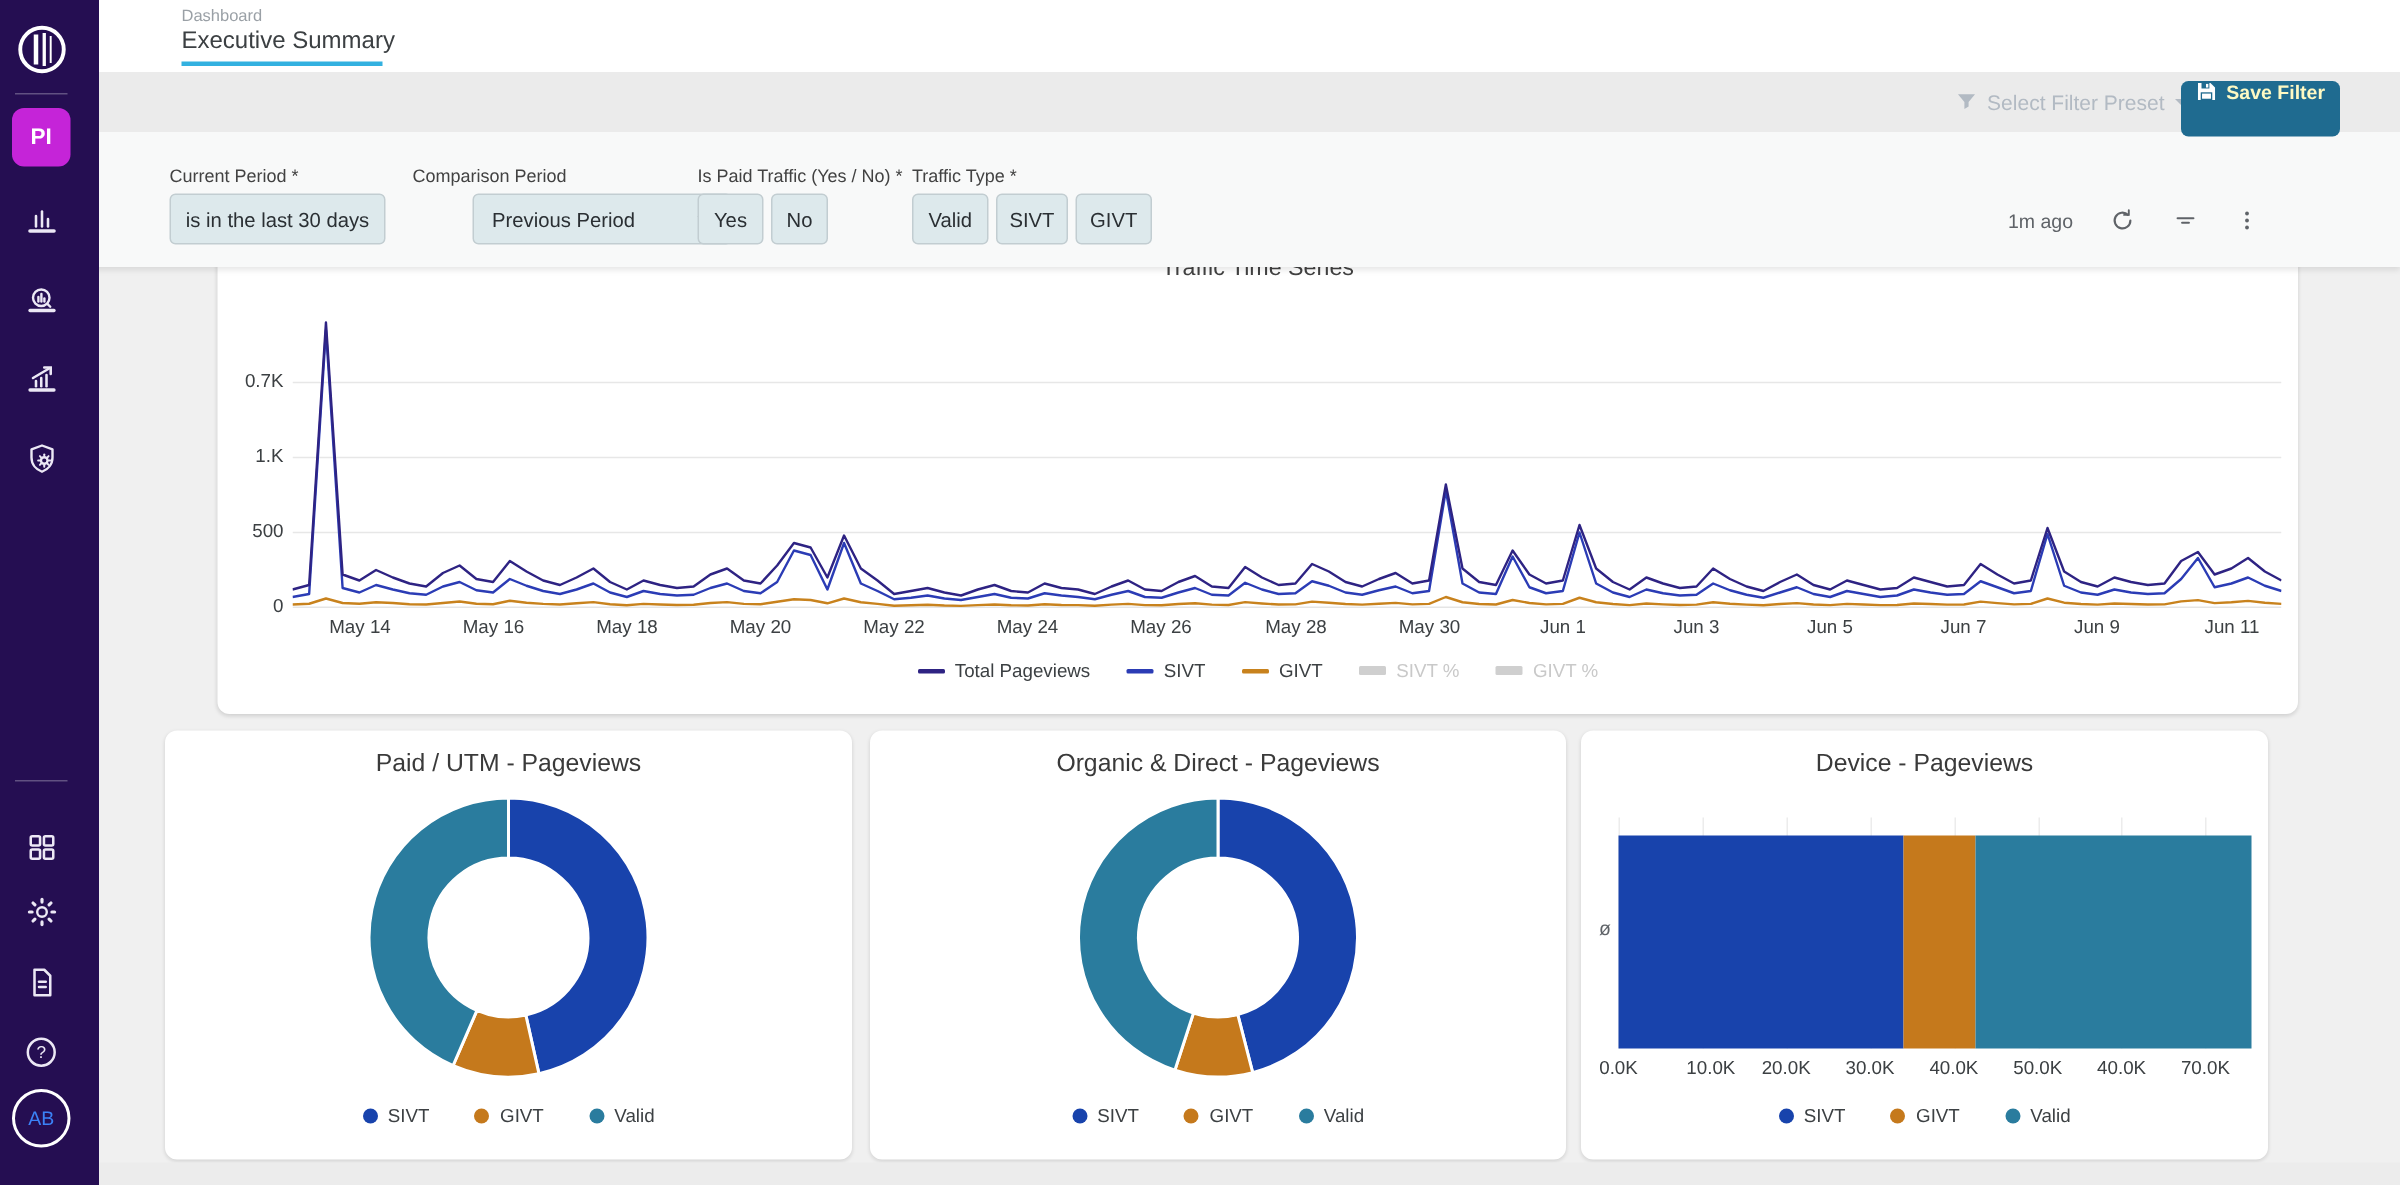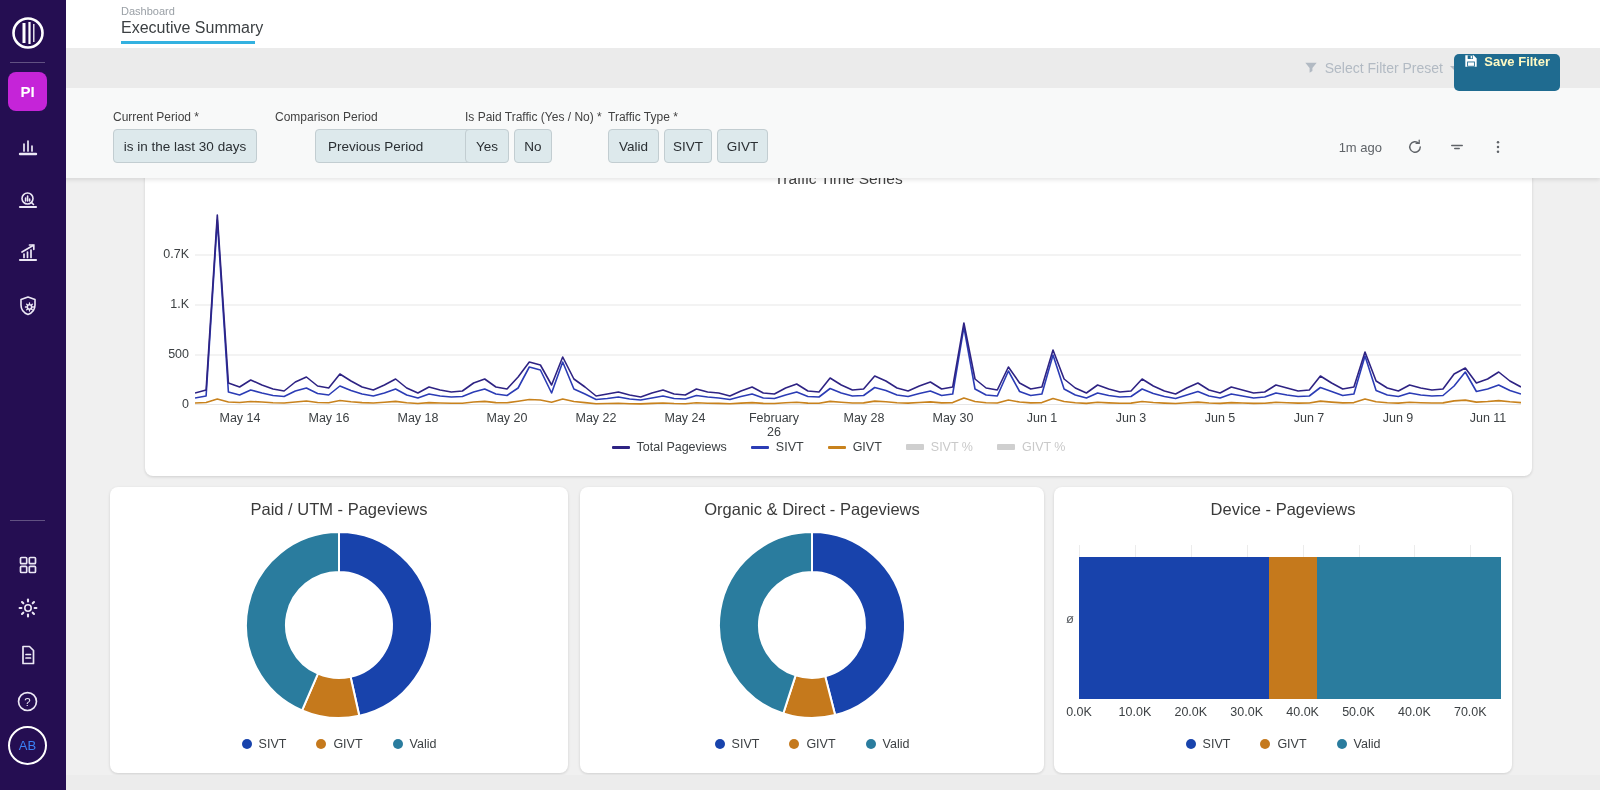--- a/index.html
+++ b/index.html
@@ -274,21 +274,21 @@
         <polyline points="0.0,198.0 11.1,195.0 22.3,20.0 33.4,188.0 44.6,192.0 55.7,185.0 66.9,190.0 78.0,194.0 89.1,196.0 100.3,187.0 111.4,182.0 122.6,191.0 133.7,193.0 144.9,179.0 156.0,186.0 167.1,192.0 178.3,195.0 189.4,190.0 200.6,184.0 211.7,193.0 222.9,198.0 234.0,192.0 245.1,195.0 256.3,197.0 267.4,196.0 278.6,188.0 289.7,184.0 300.9,192.0 312.0,194.0 323.1,182.0 334.3,167.0 345.4,170.0 356.6,190.0 367.7,162.0 378.9,184.0 390.0,192.0 401.1,201.0 412.3,199.0 423.4,197.0 434.6,200.0 445.7,202.0 456.9,198.0 468.0,195.0 479.1,199.0 490.3,200.0 501.4,194.0 512.6,197.0 523.7,198.0 534.9,201.0 546.0,196.0 557.1,192.0 568.3,198.0 579.4,199.0 590.6,193.0 601.7,189.0 612.9,196.0 624.0,197.0 635.1,183.0 646.3,190.0 657.4,195.0 668.6,194.0 679.7,181.0 690.9,186.0 702.0,193.0 713.1,196.0 724.3,191.0 735.4,187.0 746.6,194.0 757.7,192.0 768.9,128.0 780.0,184.0 791.1,193.0 802.3,195.0 813.4,172.0 824.6,188.0 835.7,194.0 846.9,192.0 858.0,155.0 869.1,184.0 880.3,193.0 891.4,198.0 902.6,190.0 913.7,194.0 924.9,197.0 936.0,196.0 947.1,184.0 958.3,191.0 969.4,196.0 980.6,199.0 991.7,193.0 1002.9,188.0 1014.0,195.0 1025.1,198.0 1036.3,192.0 1047.4,195.0 1058.6,198.0 1069.7,197.0 1080.9,190.0 1092.0,193.0 1103.1,196.0 1114.3,195.0 1125.4,181.0 1136.6,188.0 1147.7,194.0 1158.9,192.0 1170.0,157.0 1181.1,186.0 1192.3,193.0 1203.4,196.0 1214.6,190.0 1225.7,193.0 1236.9,195.0 1248.0,194.0 1259.1,179.0 1270.3,173.0 1281.4,188.0 1292.6,184.0 1303.7,177.0 1314.9,186.0 1326.0,192.0" fill="none" stroke="#2e2383" stroke-width="1.6" stroke-linejoin="round"></polyline>
       </svg>
   </div>
   <div id="ts-xticks">
       <span style="left:15px;">May 14</span>
       <span style="left:104px;">May 16</span>
       <span style="left:193px;">May 18</span>
       <span style="left:282px;">May 20</span>
       <span style="left:371px;">May 22</span>
       <span style="left:460px;">May 24</span>
-      <span style="left:549px;">February 26</span>
+      <span style="left:549px;">May 26</span>
       <span style="left:639px;">May 28</span>
       <span style="left:728px;">May 30</span>
       <span style="left:817px;">Jun 1</span>
       <span style="left:906px;">Jun 3</span>
       <span style="left:995px;">Jun 5</span>
       <span style="left:1084px;">Jun 7</span>
       <span style="left:1173px;">Jun 9</span>
       <span style="left:1263px;">Jun 11</span>
     </div>
   <div id="ts-legend">
@@ -372,21 +372,21 @@
       <div class="dev-grid" style="left:223.6px;"></div>
       <div class="dev-grid" style="left:279.5px;"></div>
       <div class="dev-grid" style="left:335.4px;"></div>
       <div class="dev-grid" style="left:391.3px;"></div>
       <div class="dev-seg" style="left:0.0px;width:190.0px;background:#1843ac;"></div>
       <div class="dev-seg" style="left:190.0px;width:47.5px;background:#c5791c;"></div>
       <div class="dev-seg" style="left:237.5px;width:184.5px;background:#2a7c9e;"></div>
     </div>
   <div id="dev-xticks">
       <span style="left:-22.0px;">0.0K</span>
-      <span style="left:33.9px;">10.0K</span>
+      <span style="left:33.9px;text-align:right;">10.0K</span>
       <span style="left:89.8px;">20.0K</span>
       <span style="left:145.7px;">30.0K</span>
       <span style="left:201.6px;">40.0K</span>
       <span style="left:257.5px;">50.0K</span>
       <span style="left:313.4px;">40.0K</span>
       <span style="left:369.3px;">70.0K</span>
     </div>
   <div class="card-legend" id="dev-legend">
       <div class="lg-item">
         <span class="dot" style="background:#1843ac;"></span>

